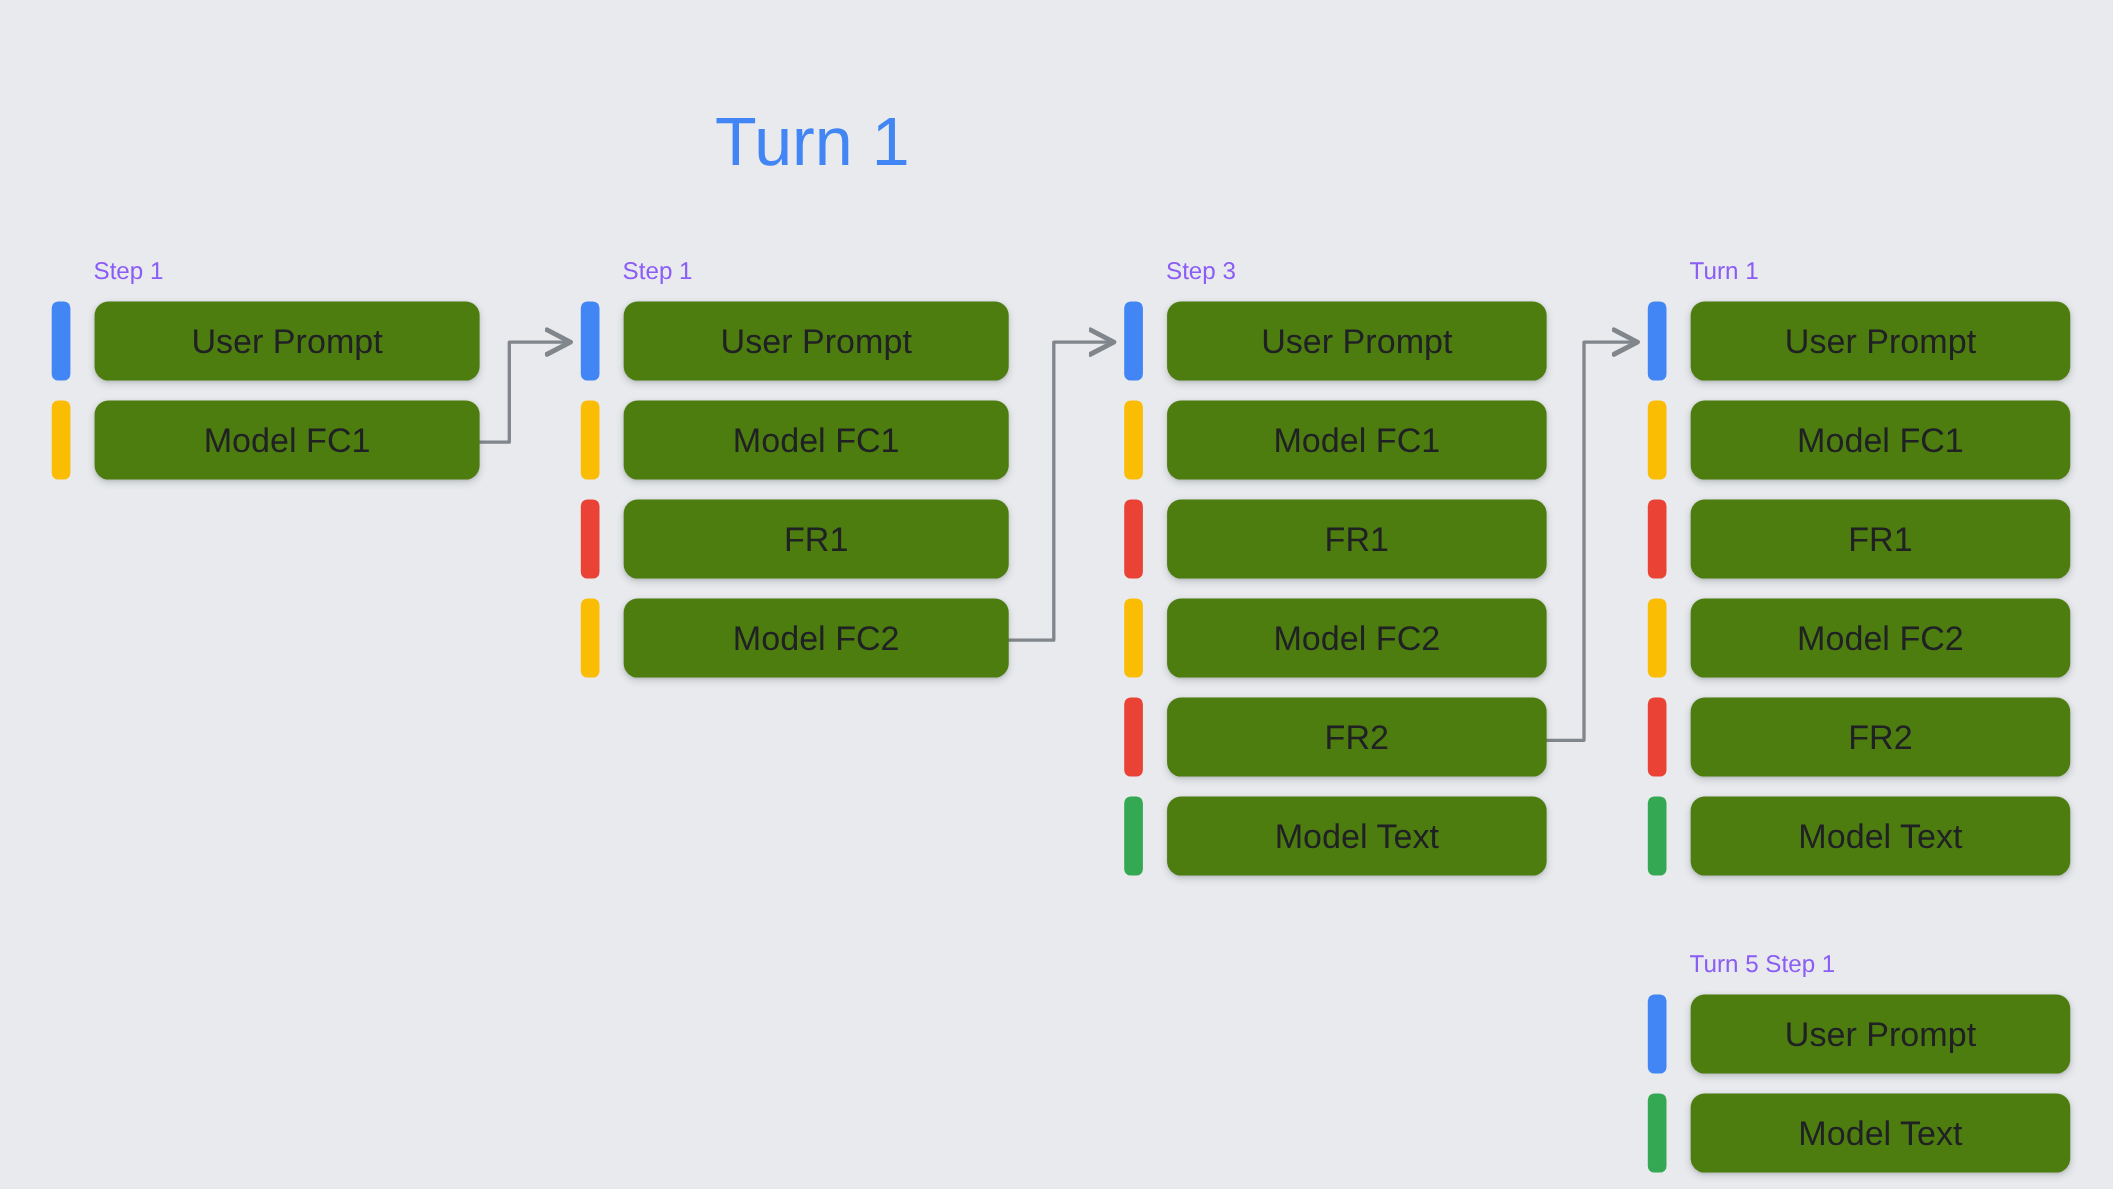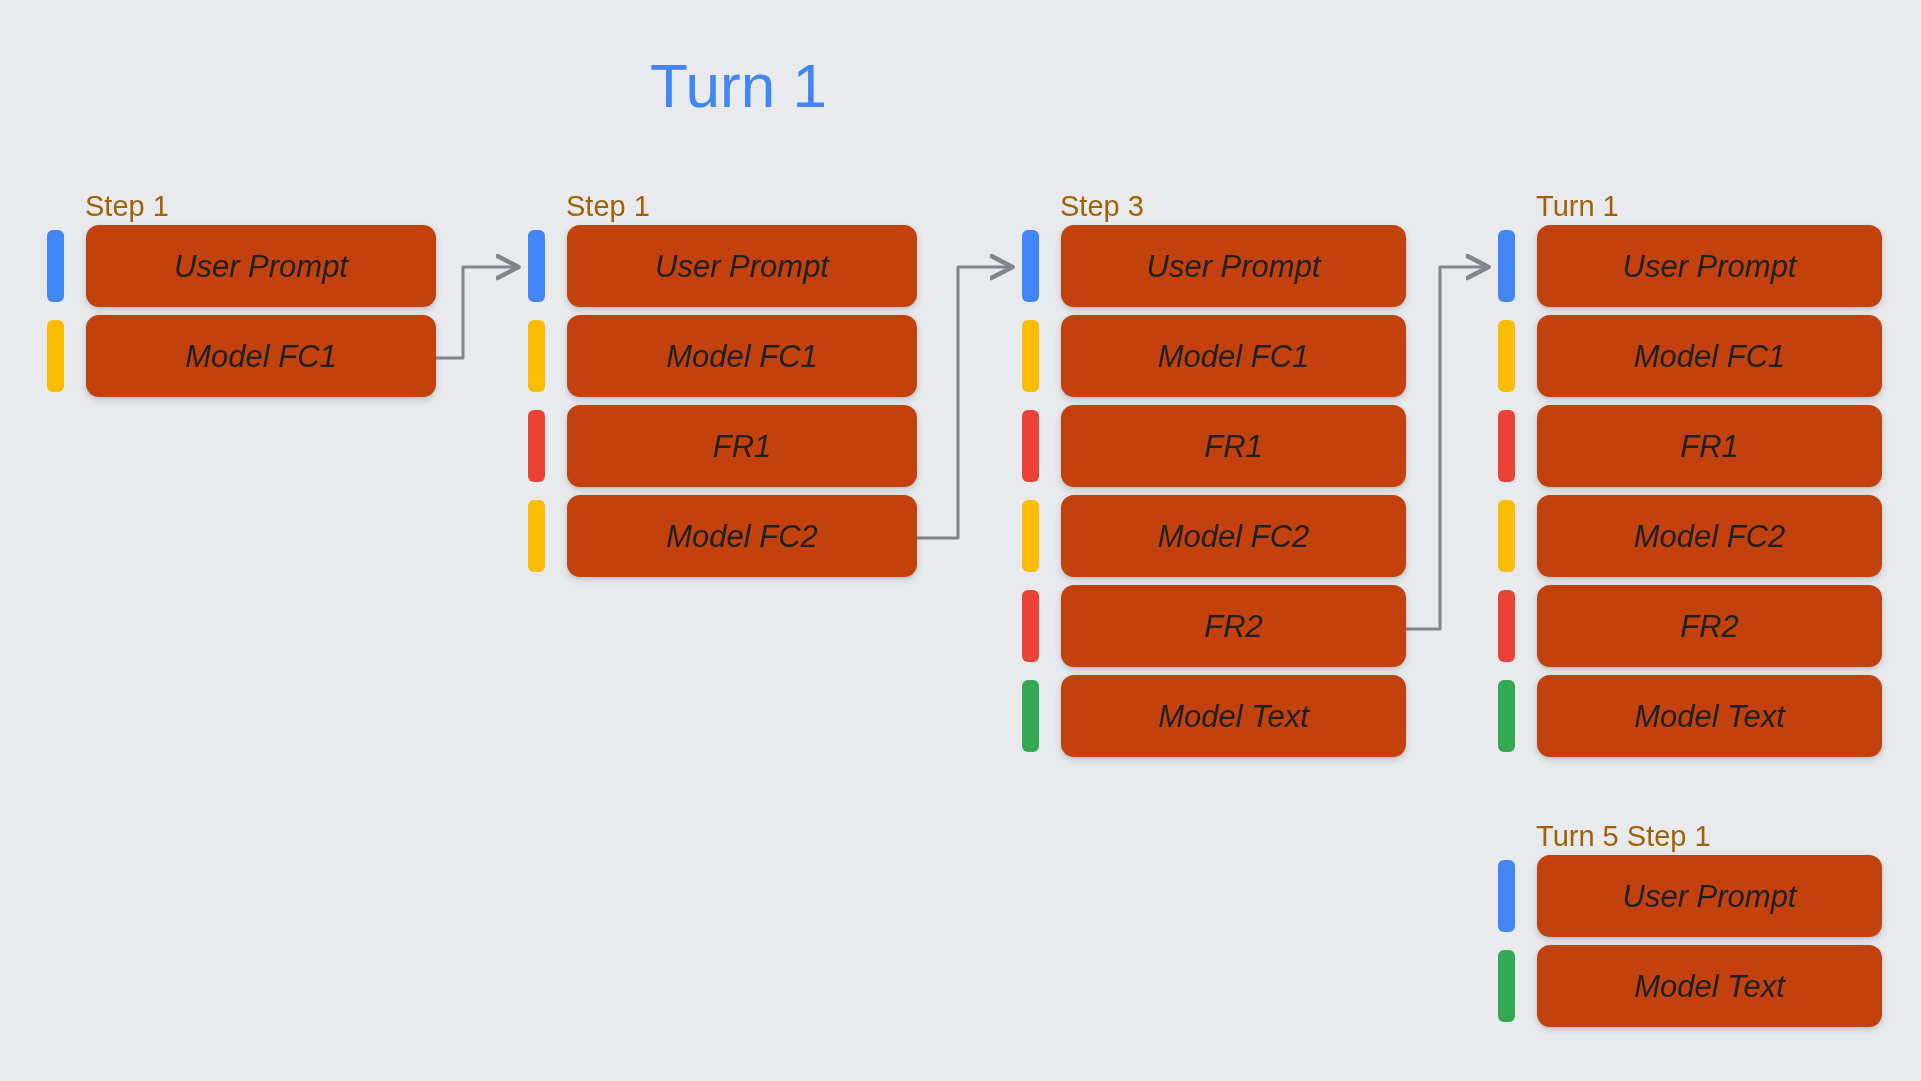--- a/index.html
+++ b/index.html
@@ -2,65 +2,64 @@
 <html><head>
 <meta charset="utf-8">
 <style>
   html,body{margin:0;padding:0;}
   body{
     width:1921px;height:1081px;
     background:#E8EAED;
     font-family:"Liberation Sans","DejaVu Sans",sans-serif;
     overflow:hidden;position:relative;
   }
-  #stage{position:absolute;inset:0;}
+  #stage{position:absolute;inset:0;margin-top:44px;}
 
   .turn-title{
     position:absolute;
     color:#4285F4;
     font-size:62px;
     font-weight:400;
     letter-spacing:0px;
     white-space:nowrap;
     line-height:1;
   }
   #turn1-title{left:650px;top:55px;}
   #turn2-title{left:1600px;top:55px;}
 
   .col{position:absolute;}
   .col-label{
     position:absolute;
-    font-size:29px;
-    color:#a16207;
+    font-size:22px;
+    color:#8b5cf6;
     font-weight:400;
     white-space:nowrap;
     line-height:1;
     top:-38px;left:38px;
   }
 
   .row{
     position:absolute;
     height:72px;
     display:flex;
     align-items:center;
   }
   .bar{
     width:17px;height:72px;
     border-radius:6px;
     flex:0 0 auto;
   }
   .card{
     margin-left:22px;
-    height:82px;
-    background:#c2410c;
+    height:72px;
+    background:#4d7c0f;
     border-radius:13px;
     box-shadow:0 3px 7px rgba(60,64,67,.20), 0 1px 2px rgba(60,64,67,.10);
     display:flex;align-items:center;justify-content:center;
     flex:1 1 auto;
-    font-style:italic;
   }
   .card span{
     font-size:31px;
     color:#202124;
     font-weight:400;
     line-height:1;
     white-space:nowrap;
   }
 
   svg.connectors{

